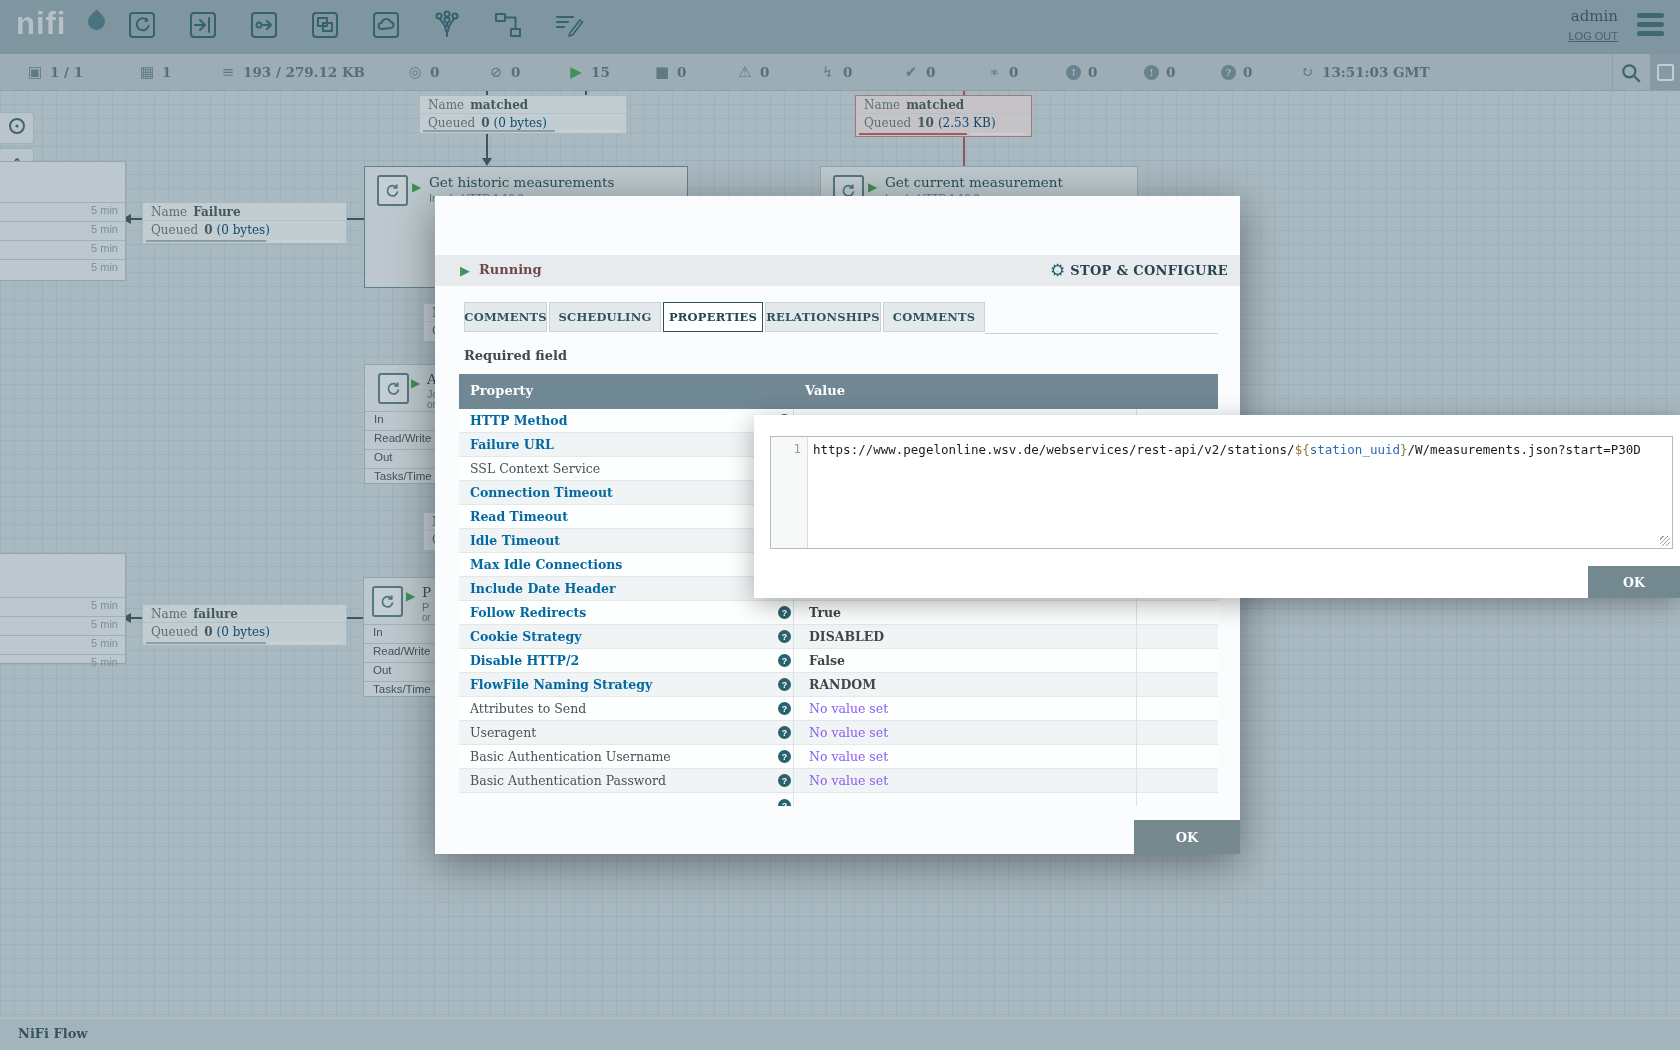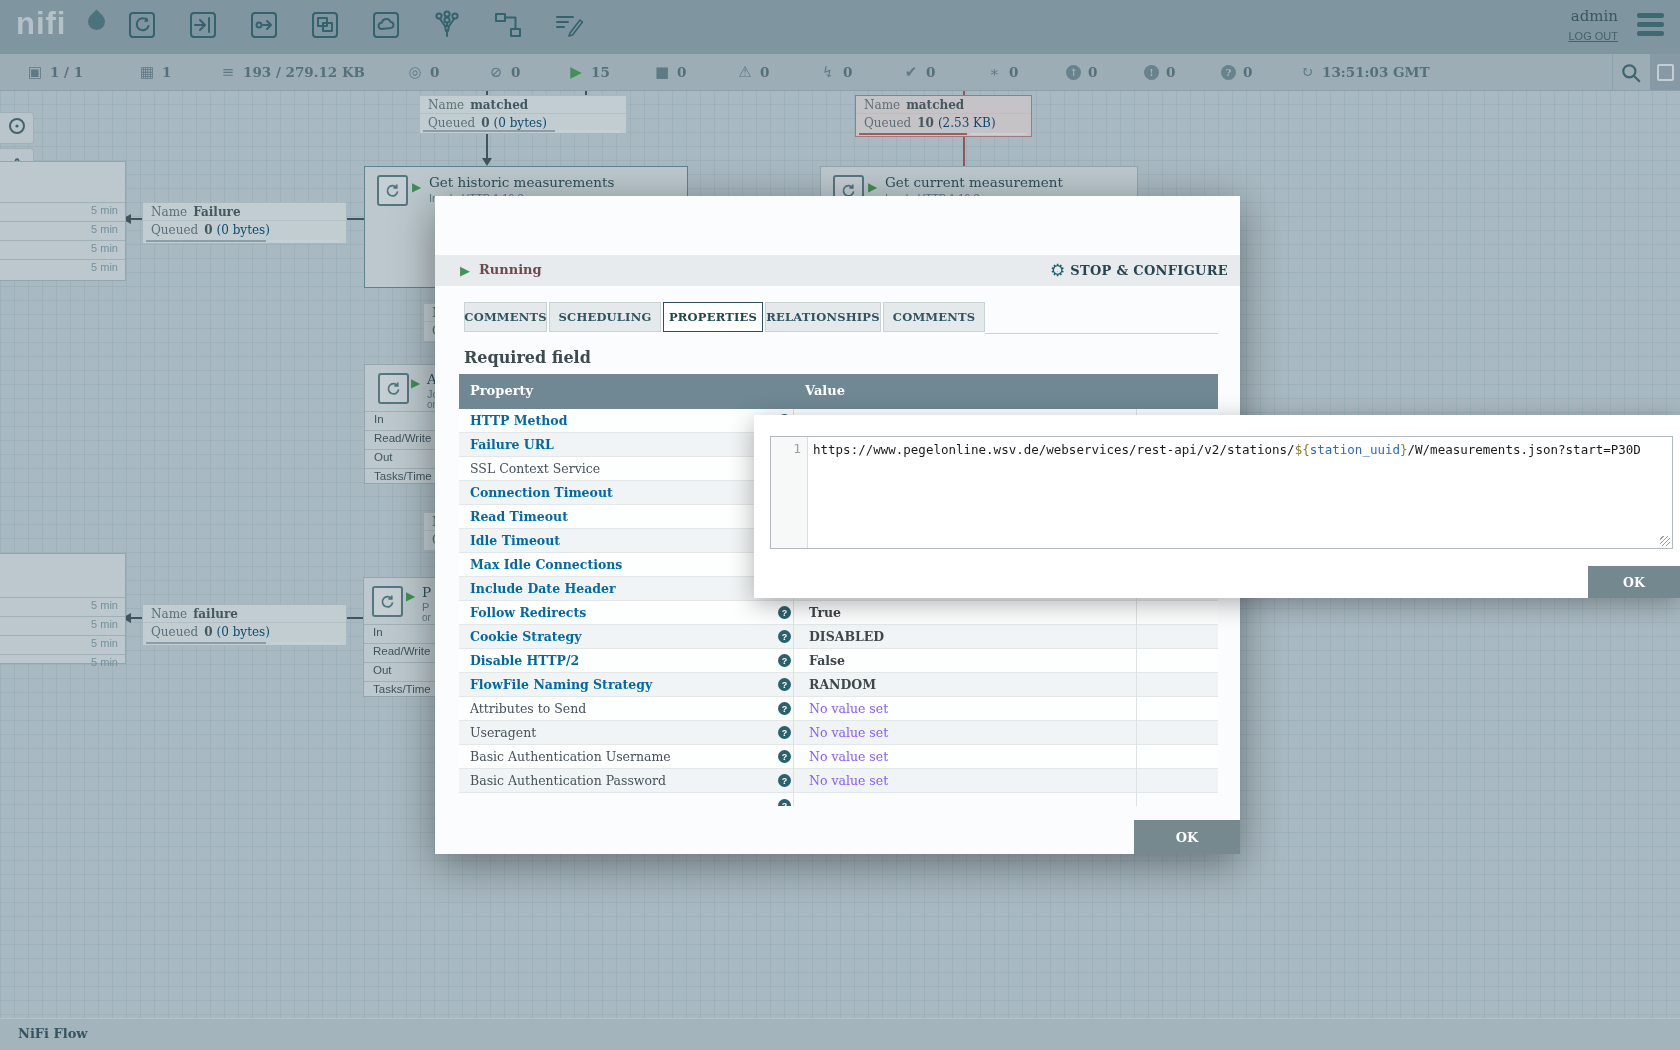--- a/index.html
+++ b/index.html
@@ -86,21 +86,21 @@
   .stopcfg .sc-label{font-size:13px;font-weight:700;letter-spacing:.3px;color:#26454e;
     font-family:"DejaVu Serif",serif;}
   .tabs{position:absolute;left:29px;top:106px;display:flex;gap:2px;}
   .tab{height:30px;border:1px solid #c9d3d6;background:#e4e9eb;display:flex;align-items:center;
     justify-content:center;font-size:11.5px;font-weight:700;letter-spacing:.2px;color:#2f5560;
     font-family:"DejaVu Serif",serif;cursor:pointer;box-sizing:border-box;}
   .tab.active{background:#ffffff;border-color:#2b505a;color:#204850;}
   .tab:nth-child(1){width:83px;}.tab:nth-child(2){width:112px;}.tab:nth-child(3){width:100px;}
   .tab:nth-child(4){width:116px;}.tab:nth-child(5){width:102px;}
   .tabline{position:absolute;left:550px;top:137px;width:233px;height:1px;background:#c9d3d6;}
-  .required-note{position:absolute;left:29px;top:152px;font-size:16px;font-weight:700;color:#3f4a4f;
+  .required-note{position:absolute;left:29px;top:152px;font-size:13px;font-weight:700;color:#3f4a4f;
     font-family:"DejaVu Serif",serif;}
   .ptable{position:absolute;left:24px;top:178px;width:759px;height:432px;overflow:hidden;
     font-family:"DejaVu Serif",serif;}
   .pt-header{position:relative;height:35px;background:#708893;color:#fff;font-size:13px;font-weight:700;}
   .pt-header .c1{position:absolute;left:11px;top:9px;}
   .pt-header .c2{position:absolute;left:346px;top:9px;}
   .prow{position:relative;height:24px;border-bottom:1px solid #e2e7e9;box-sizing:border-box;}
   .prow.even{background:#f1f4f5;}
   .prow.odd{background:#fdfefe;}
   .p-name{position:absolute;left:11px;top:4px;font-size:12.5px;color:#47525a;white-space:nowrap;}

